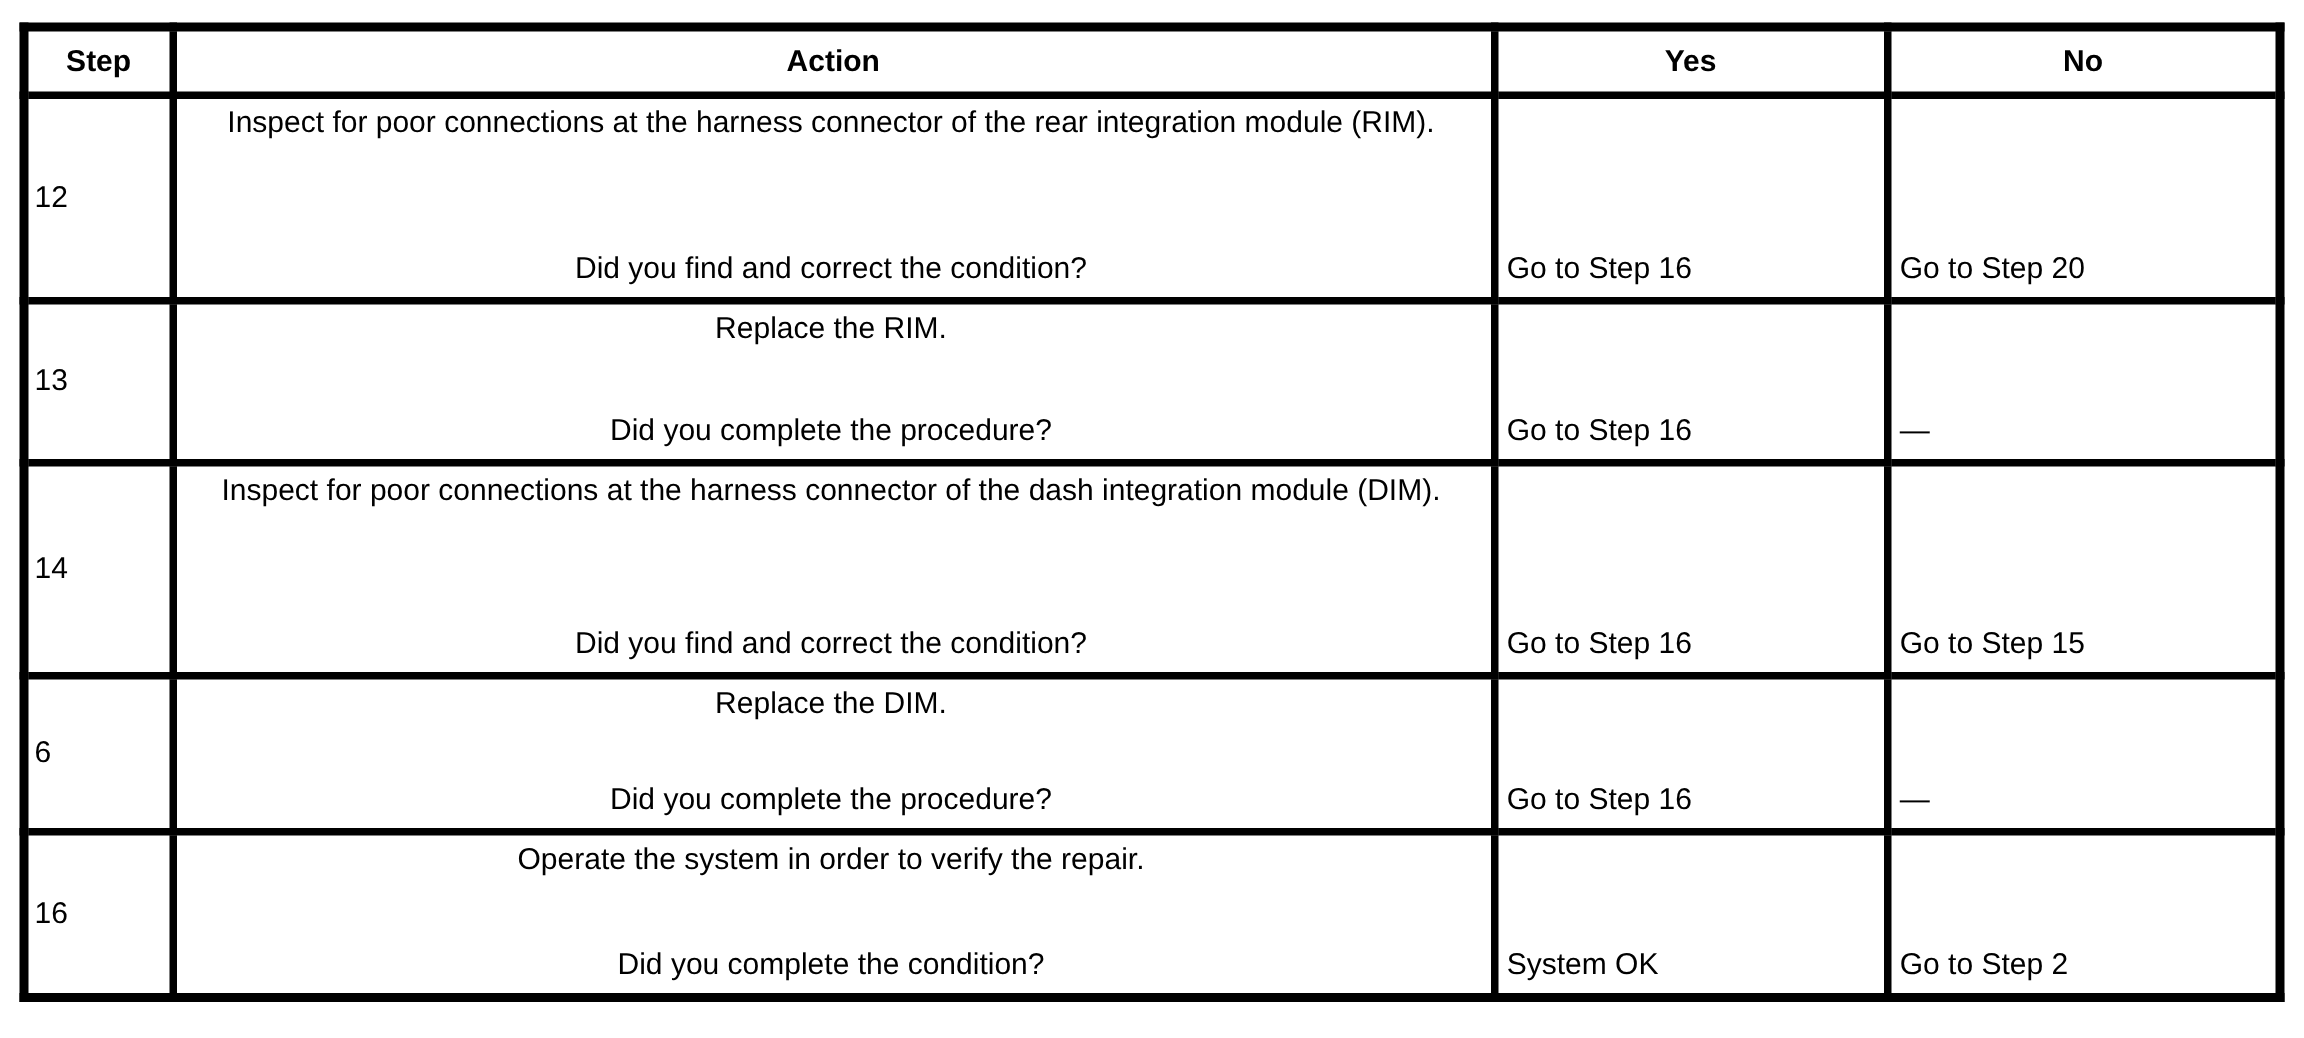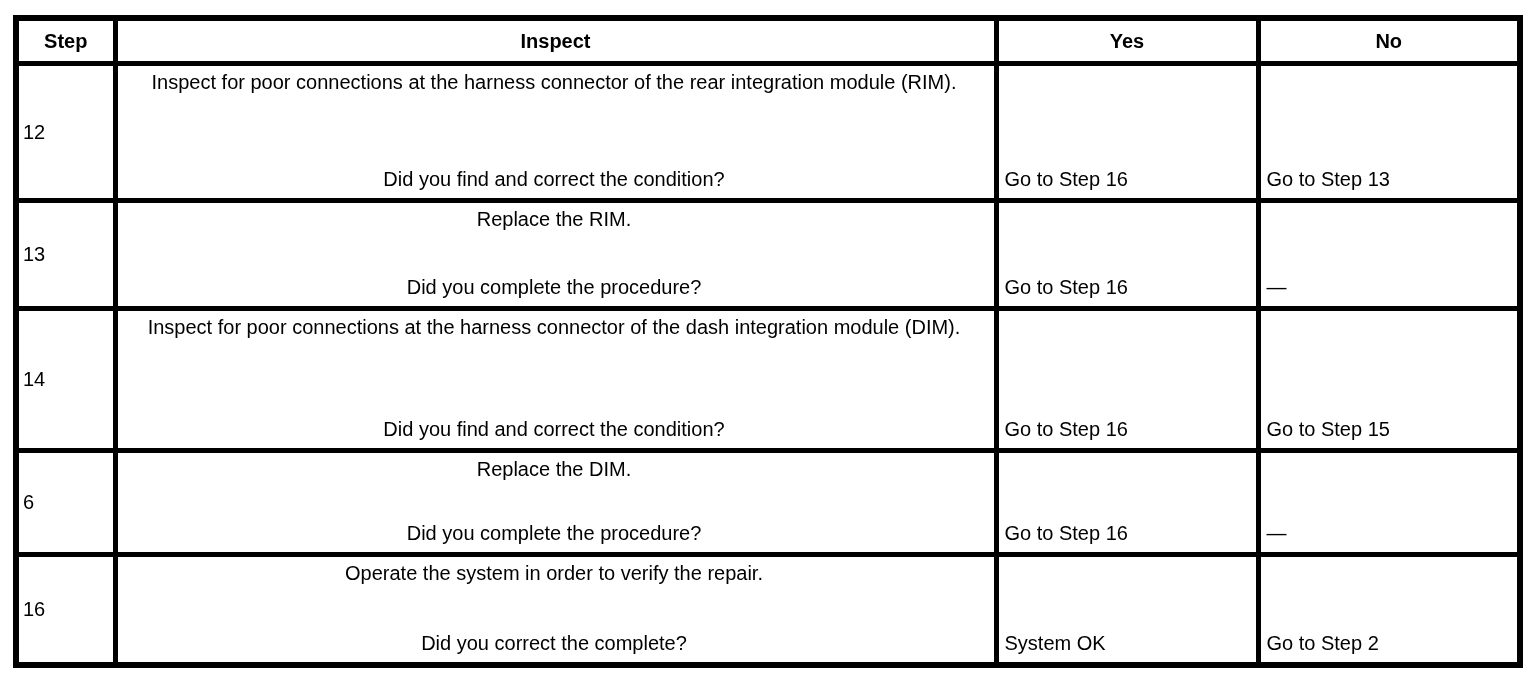--- a/index.html
+++ b/index.html
@@ -86,34 +86,34 @@
   <table class="diag-table">
     <colgroup>
       <col class="c-step">
       <col class="c-action">
       <col class="c-yes">
       <col class="c-no">
     </colgroup>
     <thead>
       <tr class="header-row">
         <th>Step</th>
-        <th>Inspect</th>
+        <th>Action</th>
         <th>Yes</th>
         <th>No</th>
       </tr>
     </thead>
     <tbody>
       <tr class="r-12">
         <td class="cell-step">12</td>
         <td class="cell-action">
           <div class="action-main">Inspect for poor connections at the harness connector of the rear integration module (RIM).</div>
           <div class="action-question">Did you find and correct the condition?</div>
         </td>
         <td class="cell-yes">Go to Step 16</td>
-        <td class="cell-no">Go to Step 13</td>
+        <td class="cell-no">Go to Step 20</td>
       </tr>
       <tr class="r-13">
         <td class="cell-step">13</td>
         <td class="cell-action">
           <div class="action-main">Replace the RIM.</div>
           <div class="action-question">Did you complete the procedure?</div>
         </td>
         <td class="cell-yes">Go to Step 16</td>
         <td class="cell-no">—</td>
       </tr>
@@ -132,20 +132,20 @@
           <div class="action-main">Replace the DIM.</div>
           <div class="action-question">Did you complete the procedure?</div>
         </td>
         <td class="cell-yes">Go to Step 16</td>
         <td class="cell-no">—</td>
       </tr>
       <tr class="r-16">
         <td class="cell-step">16</td>
         <td class="cell-action">
           <div class="action-main">Operate the system in order to verify the repair.</div>
-          <div class="action-question">Did you correct the complete?</div>
+          <div class="action-question">Did you complete the condition?</div>
         </td>
         <td class="cell-yes">System OK</td>
         <td class="cell-no">Go to Step 2</td>
       </tr>
     </tbody>
   </table>
 </div>
 
 </body></html>

